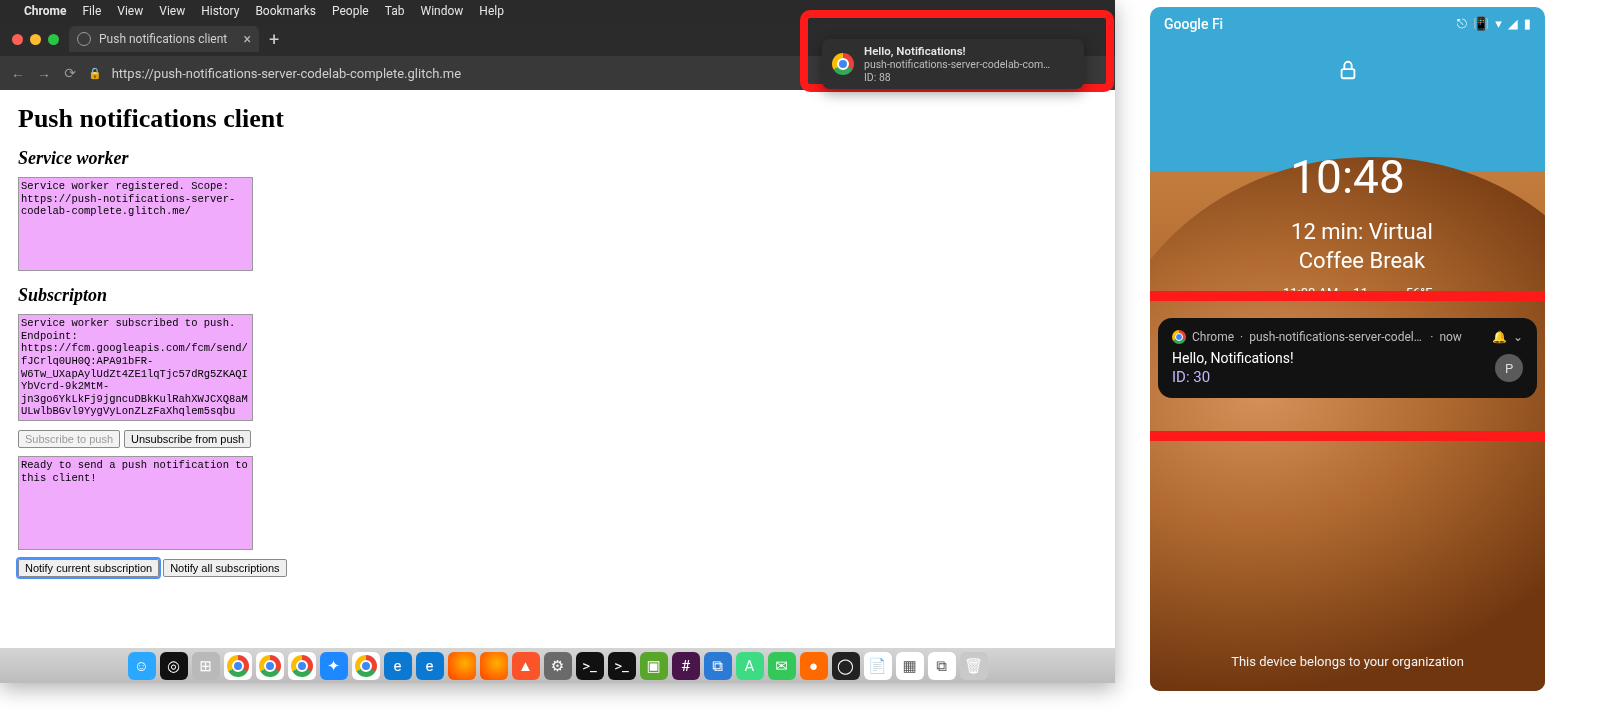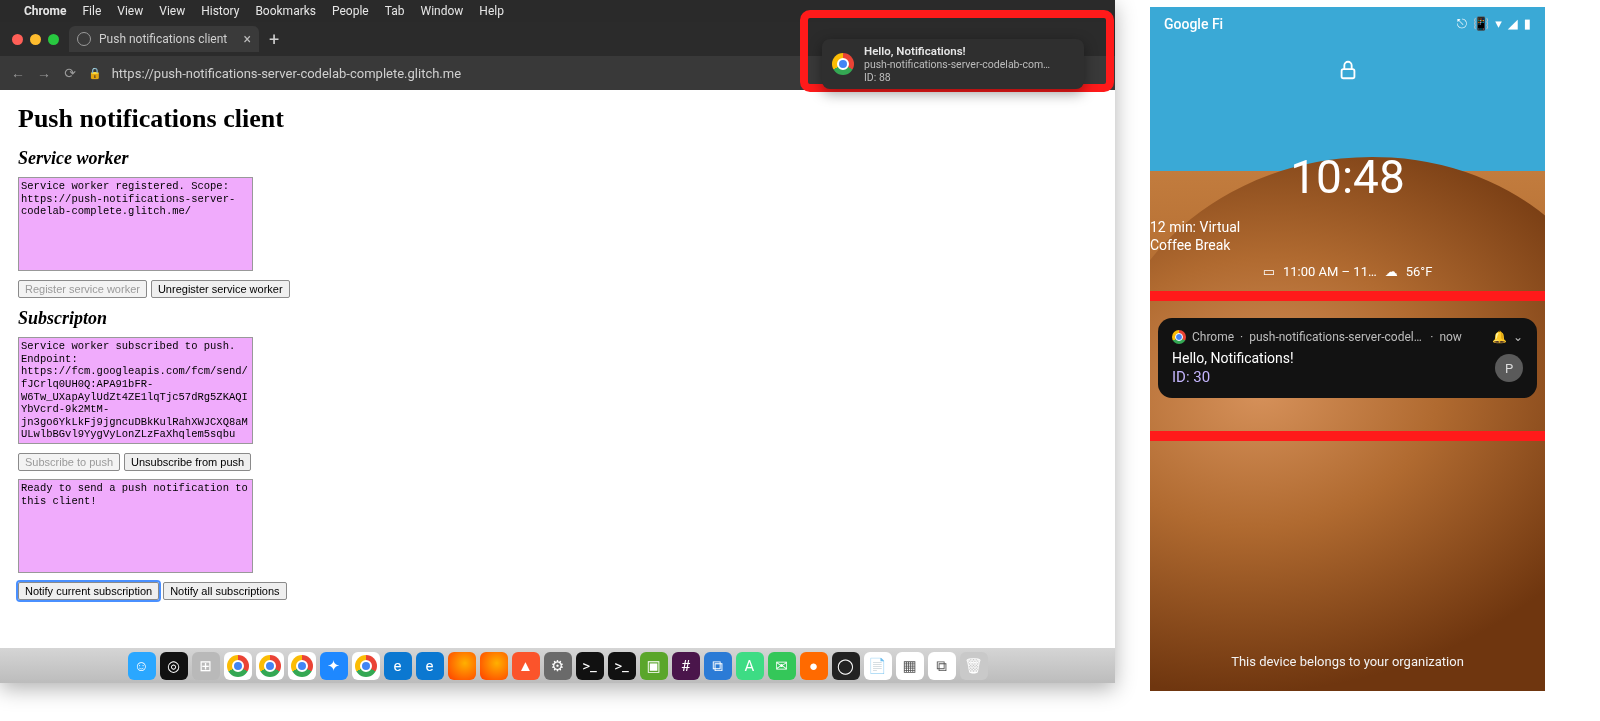--- a/index.html
+++ b/index.html
@@ -118,40 +118,40 @@
     width:28px;height:28px;border-radius:6px;
     display:flex;align-items:center;justify-content:center;
     font-size:15px; color:#fff;
   }
 
   
   .phone {
     position:absolute;
     left: 1150px; top:7px;
     width: 395px; height: 684px;
-    border-radius: 0;
+    border-radius: 10px;
     overflow:hidden;
     background: linear-gradient(180deg,#3aa9d6 0%, #3aa9d6 24%, #c27c3e 24%, #a35d23 58%, #7a3e12 100%);
     color:#fff;
     font-family: Roboto, sans-serif;
   }
   .dune {
     position:absolute; left:-40px; top:150px; width:520px; height:560px;
     background: radial-gradient(ellipse 400px 300px at 30% 40%, #d6915a 0%, #b06a30 45%, #6f360f 100%);
     border-radius: 50% 50% 0 0 / 40% 40% 0 0;
     transform: rotate(-6deg);
   }
   .statusbar {
     position:relative; height:34px; display:flex; align-items:center;
     justify-content:space-between; padding:0 14px; font-size:14px; font-weight:500;
   }
   .status-icons { display:flex; gap:6px; font-size:13px;}
   .lock-icon { position:relative; text-align:center; margin-top:18px; font-size:22px;}
   .clock { position:relative; text-align:center; font-size:46px; font-weight:400; margin-top:64px;}
-  .event { position:relative; text-align:left; font-size:14px; margin-top:14px; line-height:1.3;}
+  .event { position:relative; text-align:center; font-size:22px; margin-top:14px; line-height:1.3;margin-left:29px;}
   .weather { position:relative; text-align:center; font-size:13px; margin-top:10px; display:flex; justify-content:center; gap:8px; align-items:center;}
   .highlight-2 {
     position:absolute;
     left: -26px; top: 284px;
     width: 444px; height: 150px;
     border: 10px solid #ff1a1a;
     z-index:4;
   }
   .toast-android {
     position:absolute; left:8px; top:311px; right:8px;
@@ -209,24 +209,20 @@
     <span class="lock">🔒</span>
     <span class="url">https://push-notifications-server-codelab-complete.glitch.me</span>
   </div>
 
   <div class="page">
     <h1>Push notifications client</h1>
 
     <h2>Service worker</h2>
     <textarea rows="7" style="">Service worker registered. Scope:
 https://push-notifications-server-codelab-complete.glitch.me/</textarea>
-    <div class="btnrow">
-      <button disabled="">Register service worker</button>
-      <button>Unregister service worker</button>
-    </div>
 
     <h2>Subscripton</h2>
     <textarea rows="8" style="">Service worker subscribed to push.
 Endpoint:
 https://fcm.googleapis.com/fcm/send/fJCrlq0UH0Q:APA91bFR-W6Tw_UXapAylUdZt4ZE1lqTjc57dRg5ZKAQIYbVcrd-9k2MtM-jn3go6YkLkFj9jgncuDBkKulRahXWJCXQ8aMULwlbBGvl9YygVyLonZLzFaXhqlem5sqbu</textarea>
     <div class="btnrow">
       <button disabled="">Subscribe to push</button>
       <button>Unsubscribe from push</button>
     </div>
 

